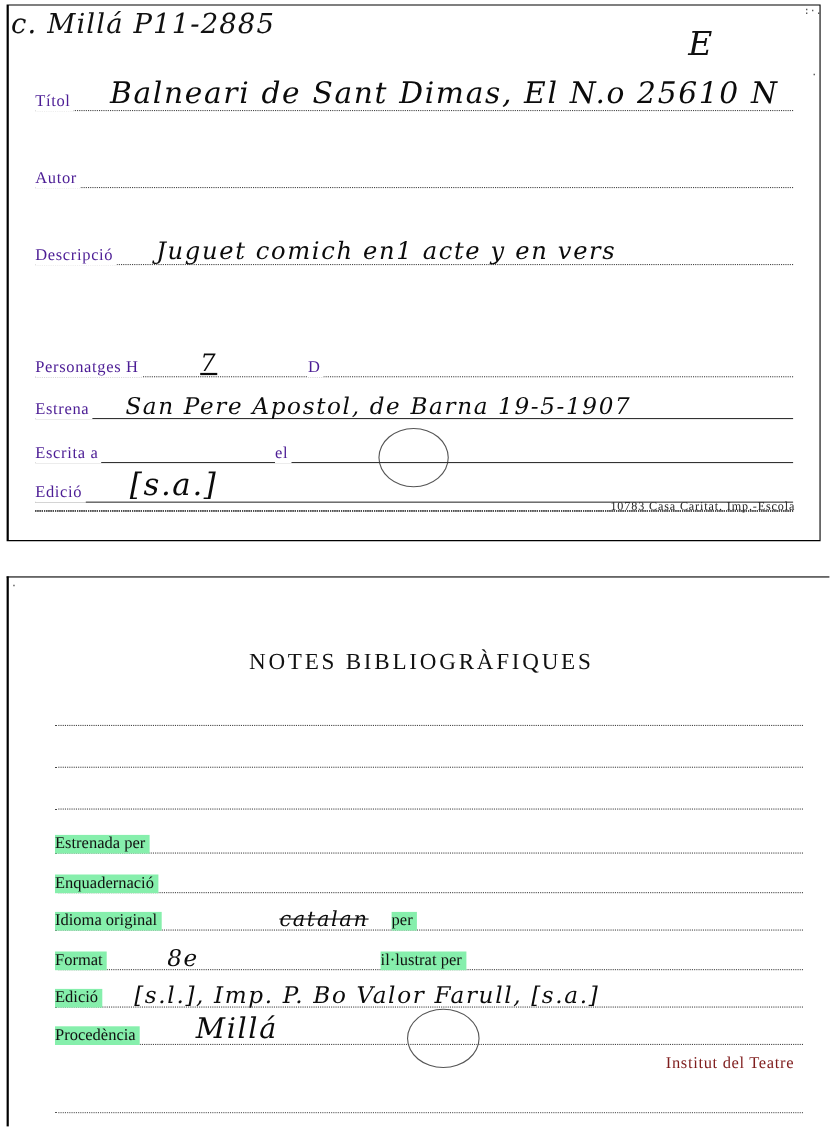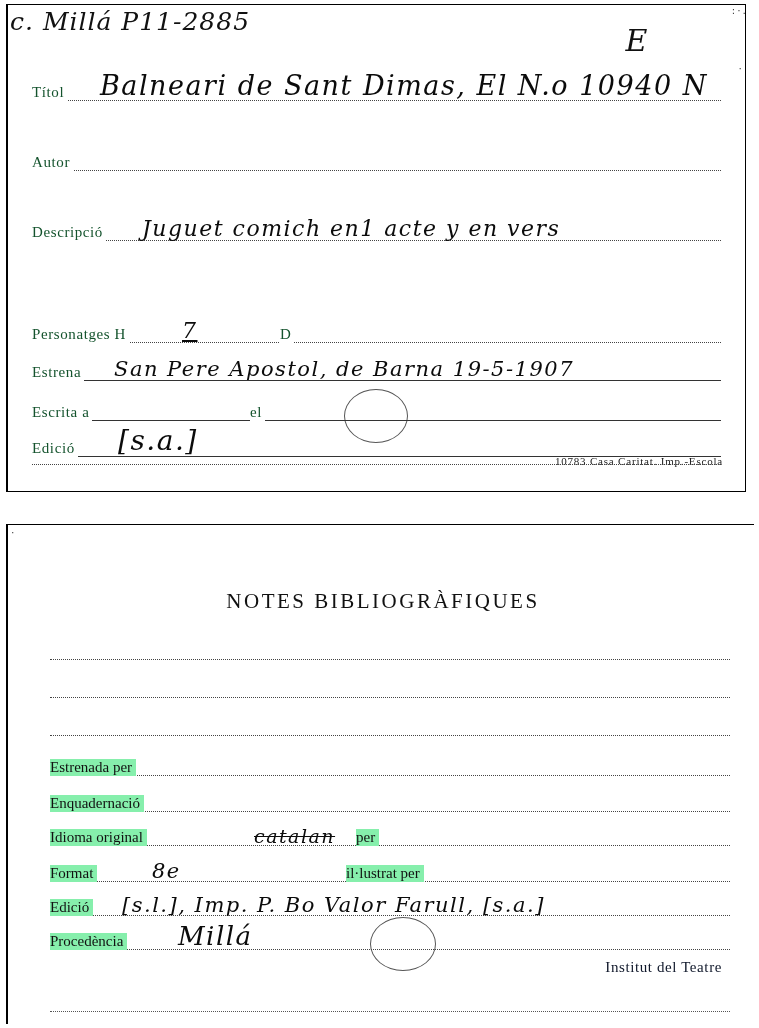--- a/index.html
+++ b/index.html
@@ -82,21 +82,21 @@
     right: 0;
     height: 34px;
   }
   .field .lbl {
     position: absolute;
     left: 10px;
     bottom: 4px;
     font-family: "Liberation Serif", serif;
     font-size: 15px;
     letter-spacing: 0.6px;
-    color: #14532d;
+    color: #4c1d95;
     background: #fff;
     padding-right: 3px;
     z-index: 3;
   }
   .rule {
     position: absolute;
     left: 10px;
     right: 6px;
     bottom: 4px;
     border-bottom: 1px dotted #444;
@@ -200,21 +200,21 @@
     bottom: 2px;
     z-index: 2;
   }
   .institut {
     position: absolute;
     right: 18px;
     bottom: 42px;
     font-family: "Liberation Serif", serif;
     font-size: 15px;
     letter-spacing: 0.6px;
-    color: #0f172a;
+    color: #7f1d1d;
   }
   .bottom-dots {
     position: absolute;
     left: 24px;
     right: 10px;
     bottom: 6px;
     border-bottom: 1px dotted #555;
   }
 </style>
 </head>
@@ -226,21 +226,21 @@
   <div class="corner-mark" style="right:2px; top:60px;">·</div>
 
   <div class="top-code hand">c. Millá  P11-2885</div>
   <div class="letter-e hand">E</div>
 
   <div class="inner-frame">
 
     <div class="field" style="top:58px;">
       <span class="lbl">Títol</span>
       <span class="rule"></span>
-      <span class="val hand v-title" style="left:78px;">Balneari de Sant Dimas, El  N.o 10940 N</span>
+      <span class="val hand v-title" style="left:78px;">Balneari de Sant Dimas, El  N.o 25610 N</span>
     </div>
 
     <div class="rule" style="top:124px;"></div>
 
     <div class="field" style="top:128px;">
       <span class="lbl">Autor</span>
       <span class="rule"></span>
     </div>
 
     <div class="rule" style="top:194px;"></div>

